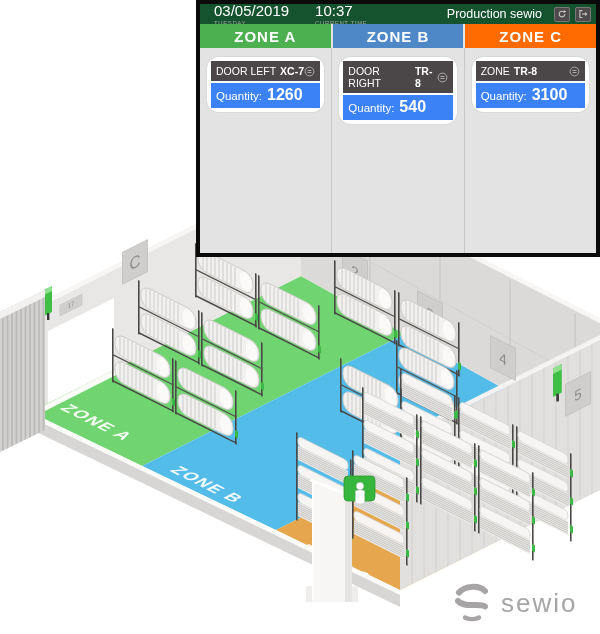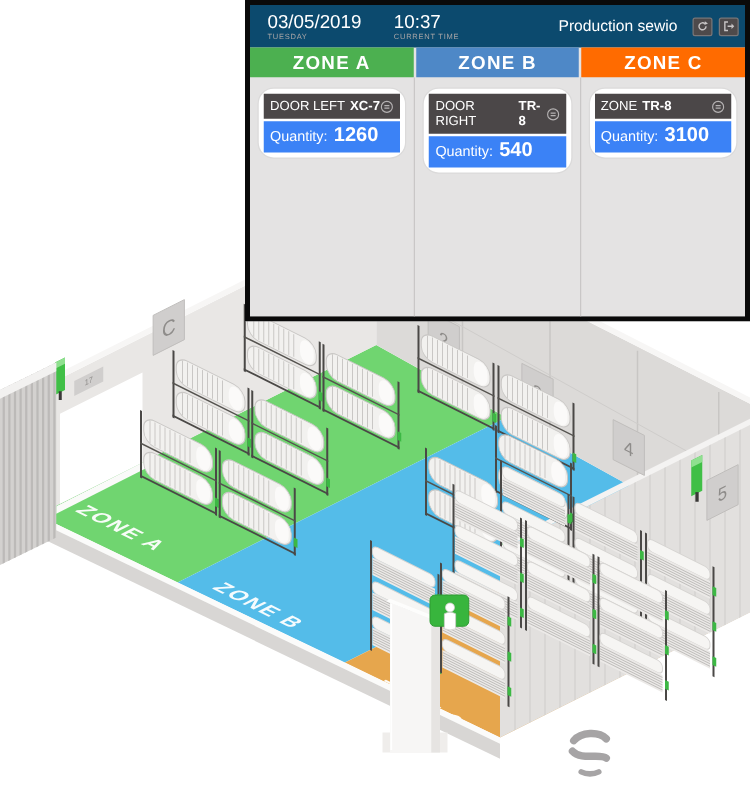--- a/index.html
+++ b/index.html
@@ -7,21 +7,21 @@
   .stage{position:relative;width:600px;height:634px;background:#fff;overflow:hidden;}
 
   
   .scene{position:absolute;left:0;top:190px;width:600px;height:420px;}
   .scene svg{display:block;}
   .scene text{font-family:"Liberation Sans", sans-serif;}
 
   
   .panel{position:absolute;left:196px;top:0;width:404px;height:257px;background:#e4e3e3;
          border:4px solid #0a0a0a;box-sizing:border-box;z-index:10;display:flex;flex-direction:column;}
-  .p-header{height:34px;background:#0c4a6e;display:flex;align-items:center;flex:none;}
+  .p-header{height:20px;background:#14532d;display:flex;align-items:center;flex:none;}
   .dt{margin-left:14px;line-height:1;}
   .dt .big{color:#fff;font-size:15px;}
   .dt .small{color:#a9a6a7;font-size:6px;letter-spacing:.6px;margin-top:2px;text-transform:uppercase;}
   .spacer{flex:1;}
   .ptitle{color:#fff;font-size:12.5px;margin-right:12px;}
   .icon-btn{width:16px;height:15px;background:#4e4a4b;border:1px solid #7a7677;border-radius:2px;
             margin-right:5px;padding:0;display:flex;align-items:center;justify-content:center;cursor:pointer;}
   .icon-btn svg{display:block;}
   .zone-row{height:24px;display:flex;flex:none;}
   .zone-cell{flex:1;display:flex;align-items:center;justify-content:center;color:#fff;
@@ -299,15 +299,16 @@
       </div>
     </div>
   </div>
 
   <div class="logo">
     <svg width="40" height="42" viewBox="0 0 40 42">
       <path d="M33,9 C27,3 13,3.5 7,10.5" fill="none" stroke="#a6a4a5" stroke-width="6" stroke-linecap="round"></path>
       <path d="M6,19 C13,26.5 28,20.5 33,24.5" fill="none" stroke="#a6a4a5" stroke-width="6" stroke-linecap="round"></path>
       <path d="M13,35.5 A11,7 0 0 0 27,35.5" fill="none" stroke="#a6a4a5" stroke-width="4.5" stroke-linecap="round"></path>
     </svg>
+    <span class="logo-text">sewio</span>
   </div>
 
 </div>
 
 </body></html>

